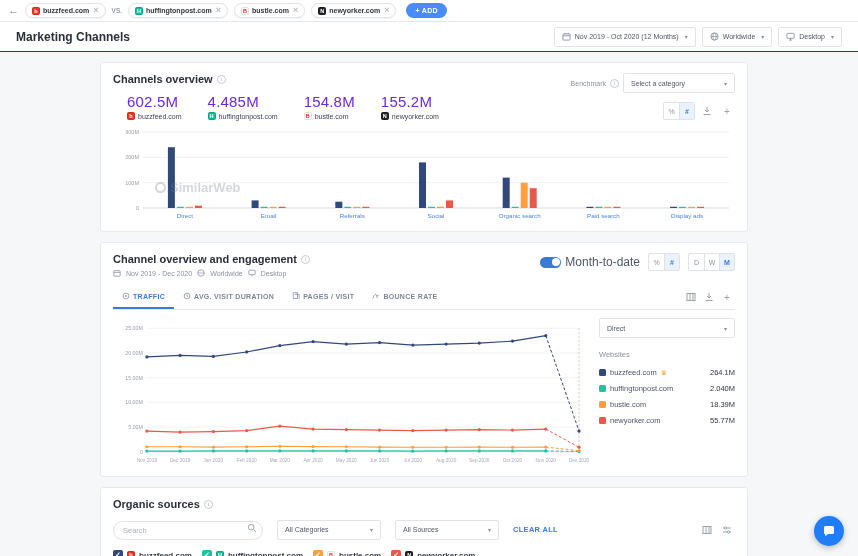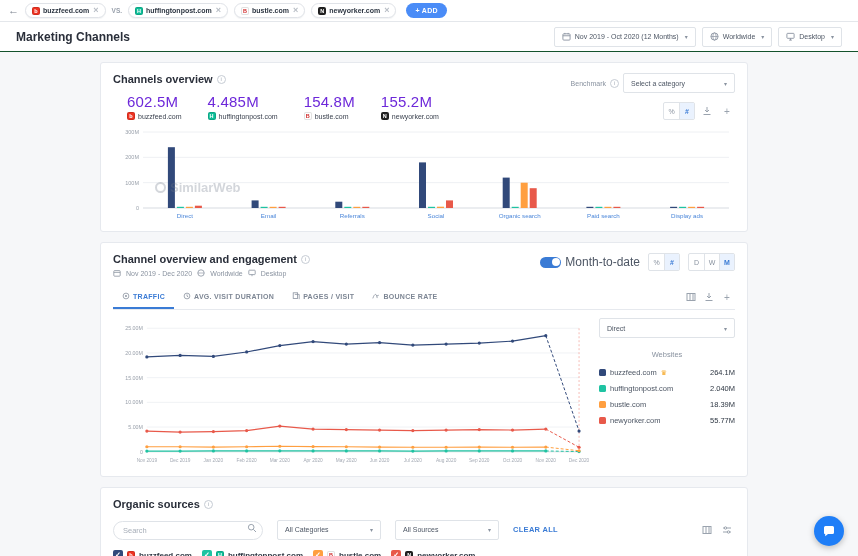--- a/index.html
+++ b/index.html
@@ -49,21 +49,21 @@
   .subrow{display:flex;align-items:center;gap:5px;font-size:7px;color:#8a93a0;margin-top:4px;}
   .engctrl{margin-left:auto;display:flex;align-items:center;gap:8px;}
   .mtd{display:flex;align-items:center;gap:4px;font-size:12px;color:#4d5664;}
   .switch{width:21px;height:11px;border-radius:6px;background:#3a7bd5;position:relative;display:inline-block;}
   .switch::after{content:'';position:absolute;right:1.5px;top:1.5px;width:8px;height:8px;border-radius:50%;background:#fff;}
   .tabs{display:flex;align-items:center;border-bottom:1px solid #e6e9ee;margin-top:8px;}
   .tab{font-size:7px;font-weight:bold;color:#7d8694;padding:7px 9px;display:flex;align-items:center;gap:3px;letter-spacing:.3px;border-bottom:2px solid transparent;}
   .tab.active{color:#3a7bd5;border-bottom-color:#3a7bd5;}
   .tabicons{margin-left:auto;display:flex;gap:2px;}
   .engbody{display:flex;gap:8px;margin-top:8px;}
-  .engright{width:136px;flex:none;text-align:center;}
+  .engright{width:136px;flex:none;}
   .channelsel{width:100%;justify-content:space-between;margin-bottom:12px;}
   .webslbl{font-size:7.5px;color:#8a93a0;margin-bottom:5px;}
   .legrow{display:flex;align-items:center;gap:4px;font-size:7.5px;color:#4d5664;height:16px;}
   .sq{width:7px;height:7px;border-radius:1.5px;flex:none;}
   .legval{margin-left:auto;color:#2d3642;}
   .crown{color:#f5a623;font-size:7px;line-height:1;}
   
   .filterrow{display:flex;align-items:center;gap:14px;margin-top:9px;}
   .searchwrap{position:relative;}
   .searchwrap input{border:1px solid #dfe3e8;border-radius:10px;height:19px;width:150px;font-size:7.5px;padding:0 20px 0 9px;color:#333;outline:none;font-family:"Liberation Sans",sans-serif;}

